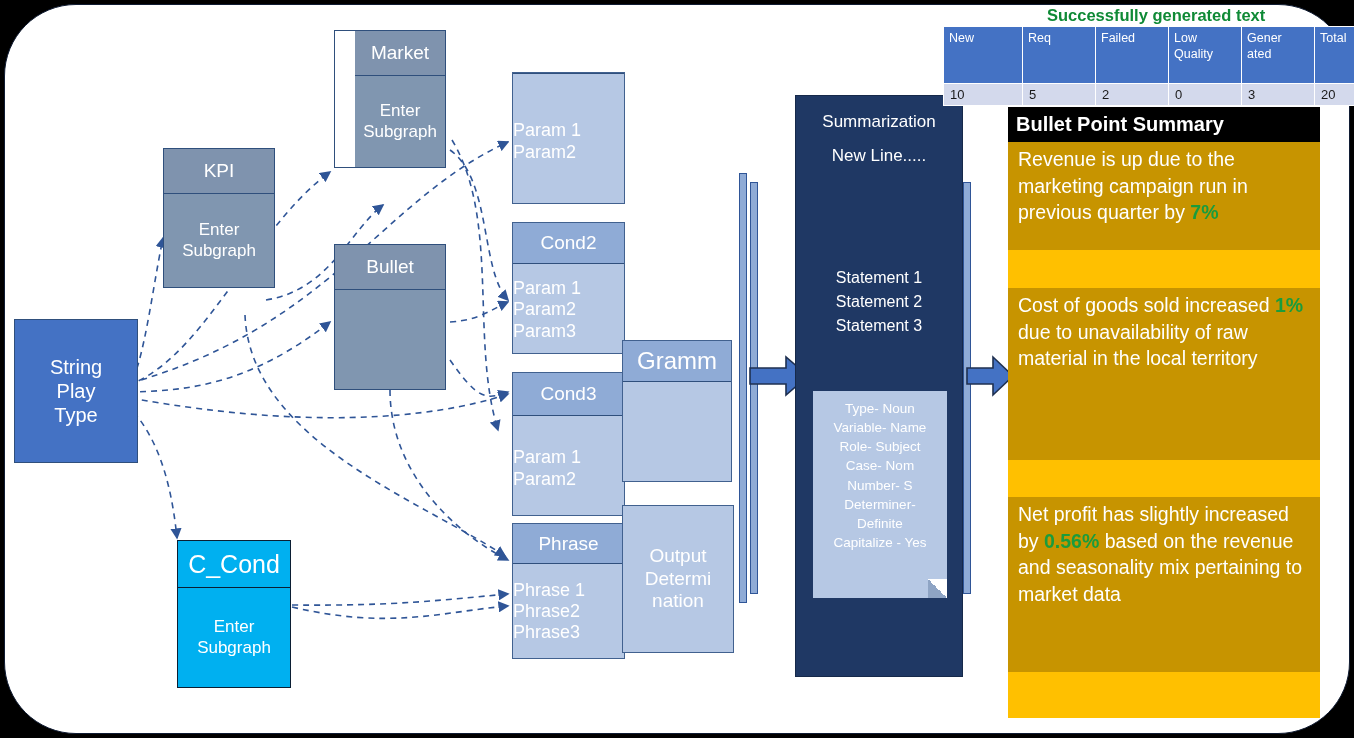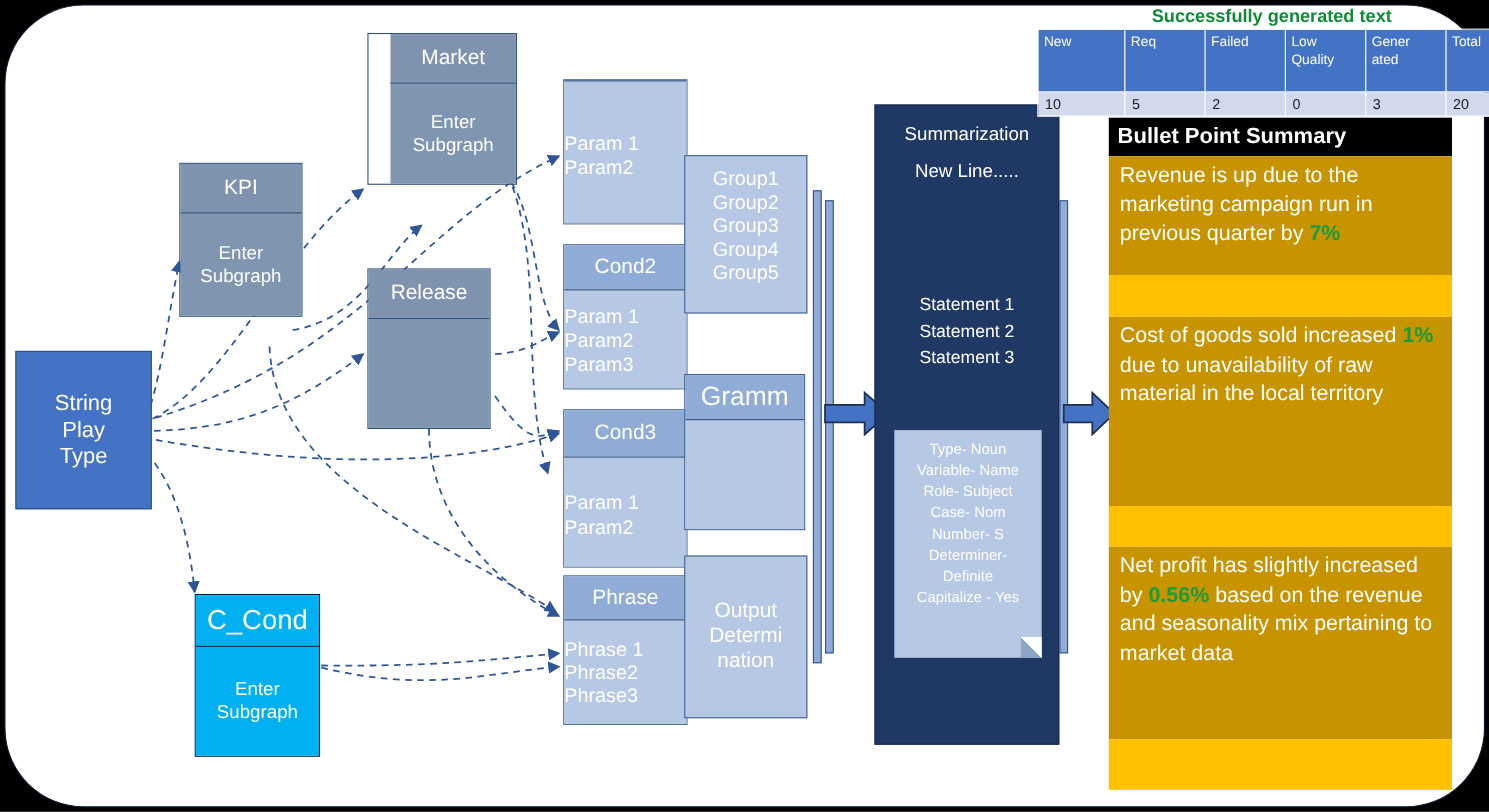--- a/index.html
+++ b/index.html
@@ -167,28 +167,28 @@
   <div class="abs solid-blue" style="left:14px;top:319px;width:124px;height:144px;font-size:20px;white-space:pre-line;">String
 Play
 Type</div>
 
   <div class="abs node slate" style="left:163px;top:148px;width:112px;height:140px;">
     <div class="hd" style="height:44px;font-size:19px;">KPI</div>
     <div class="bd" style="font-size:17px;white-space:pre-line;">Enter
 Subgraph</div>
   </div>
 
-  <div class="abs node slate" style="left:334px;top:30px;width:136px;height:138px;padding-left:20px;">
+  <div class="abs node slate" style="left:334px;top:30px;width:112px;height:138px;padding-left:20px;">
     <div class="hd" style="height:44px;font-size:19px;">Market</div>
     <div class="bd" style="font-size:17px;white-space:pre-line;">Enter
 Subgraph</div>
   </div>
 
   <div class="abs node slate" style="left:334px;top:244px;width:112px;height:146px;">
-    <div class="hd" style="height:44px;font-size:19px;">Release</div>
+    <div class="hd" style="height:44px;font-size:19px;">Bullet</div>
     <div class="bd" style="font-size:17px;white-space:pre-line;"></div>
   </div>
 
   <div class="abs node cyan" style="left:177px;top:540px;width:114px;height:148px;">
     <div class="hd" style="height:46px;font-size:25px;">C_Cond</div>
     <div class="bd" style="font-size:17px;white-space:pre-line;">Enter
 Subgraph</div>
   </div>
 
   <div class="abs node cond" style="left:512px;top:72px;width:113px;height:132px;">
@@ -217,27 +217,20 @@
 
   <div class="abs node cond" style="left:512px;top:523px;width:113px;height:136px;">
     <div class="hd" style="height:39px;font-size:19px;">Phrase</div>
     <div class="bd" style="flex-direction:column;font-size:18px;padding-top:1px;">
       <span>Phrase 1</span>
       <span>Phrase2</span>
       <span>Phrase3</span>
     </div>
   </div>
 
-  <div class="abs panel" style="left:622px;top:141px;width:112px;height:144px;flex-direction:column;font-size:18px;justify-content:flex-start;padding-top:10px;">
-    <span>Group1</span>
-    <span>Group2</span>
-    <span>Group3</span>
-    <span>Group4</span>
-    <span>Group5</span>
-  </div>
 
   <div class="abs node cond" style="left:622px;top:340px;width:110px;height:142px;">
     <div class="hd" style="height:40px;font-size:24px;">Gramm</div>
     <div class="bd" style="font-size:18px;"></div>
   </div>
 
   <div class="abs panel" style="left:622px;top:505px;width:112px;height:148px;font-size:19px;white-space:pre-line;">Output
 Determi
 nation</div>
 

